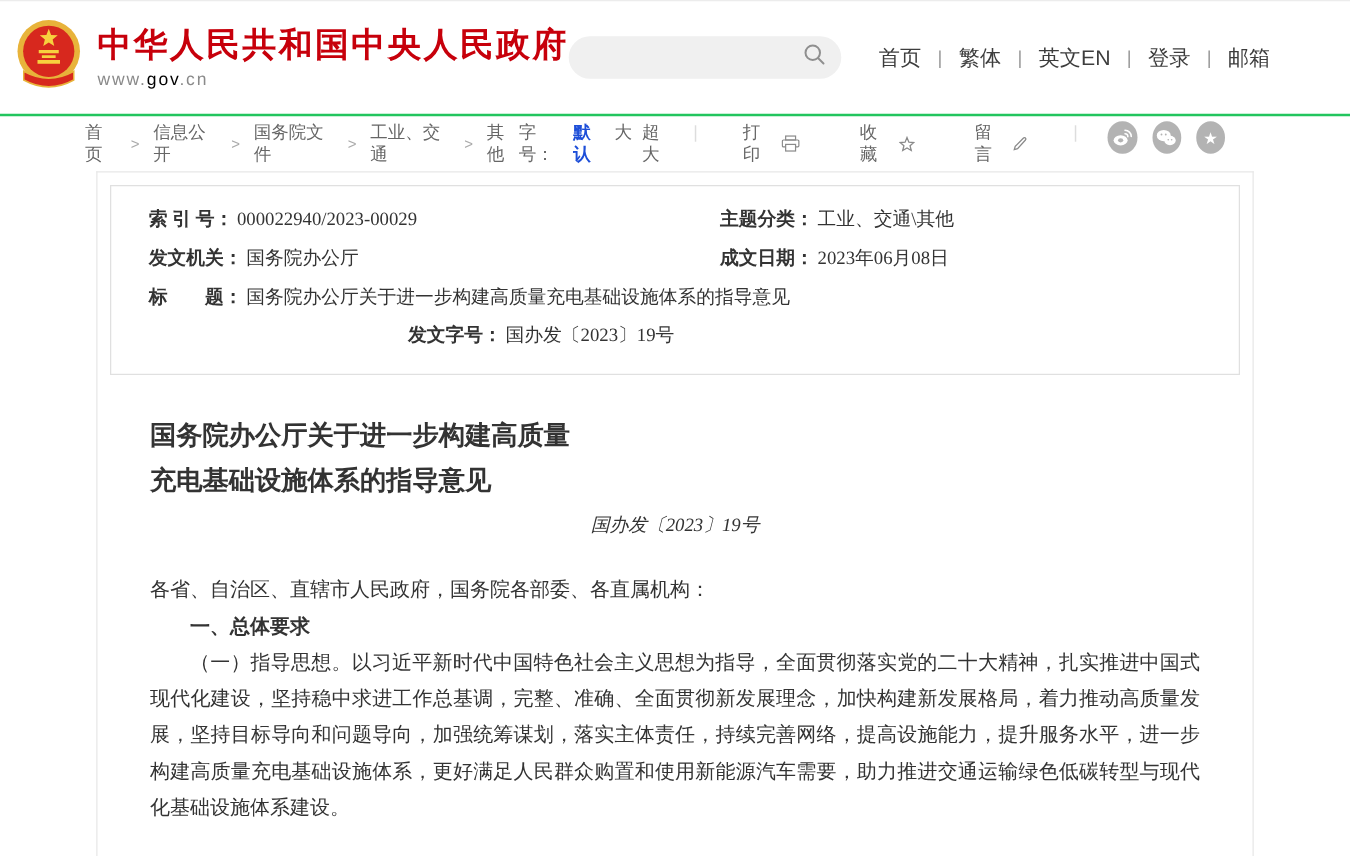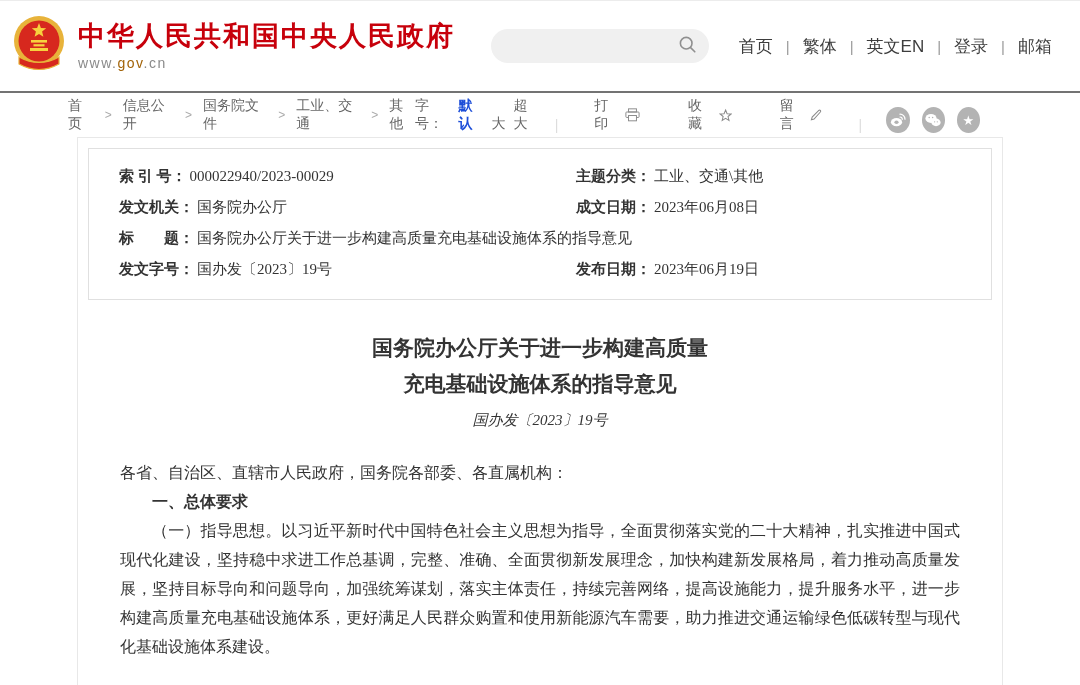--- a/index.html
+++ b/index.html
@@ -3,47 +3,47 @@
 <meta charset="utf-8">
 <style>
   * { box-sizing: border-box; }
   html, body { margin:0; padding:0; }
   body {
     width:1080px; height:685px; overflow:hidden; background:#fff;
     font-family:"Liberation Sans","DejaVu Sans",sans-serif; color:#333;
   }
   
   .header {
-    height:93px; border-top:1px solid #ececec; border-bottom:2px solid #737373;
-    display:flex; align-items:center; justify-content:space-between;
+    height:93px; border-top:1px solid #ececec; border-bottom:2px solid #22c55e;
+    display:flex; align-items:center; justify-content:flex-start;
     padding:0 28px 0 12px;
   }
   .brand { display:flex; align-items:center; }
   .emblem { margin-right:12px; flex:0 0 auto; }
   .site-title { font-size:27px; font-weight:bold; color:#c7000b; letter-spacing:2px; line-height:30px; }
   .site-url { font-size:14px; color:#8a8a8a; letter-spacing:1.5px; margin-top:4px; }
-  .site-url .gov { color:#a16207; }
+  .site-url .gov { color:#000000; }
   .header-right { display:flex; align-items:center; }
   .search {
     width:218px; height:34px; background:#f0f0f0; border-radius:17px;
     display:flex; align-items:center; padding:0 12px 0 16px; margin-right:30px;
   }
   .search input { flex:1; min-width:0; border:none; background:transparent; outline:none; font-size:14px; color:#333; }
   .top-nav { display:flex; align-items:center; font-size:17px; color:#3d3d3d; white-space:nowrap; }
   .top-nav .nav-link { color:#3d3d3d; text-decoration:none; cursor:pointer; }
   .nav-sep { color:#9a9a9a; margin:0 13px; font-size:15px; }
   
   .crumb-row {
     height:44px; display:flex; align-items:center; justify-content:space-between;
     padding:0 100px 0 68px; font-size:14px; color:#666;
   }
   .crumbs { display:flex; align-items:center; }
   .crumb-link { color:#666; cursor:pointer; }
   .crumb-sep { color:#aaa; margin:0 11px; font-size:12px; }
-  .tools { display:flex; align-items:flex-end; color:#666; }
+  .tools { display:flex; align-items:flex-start; color:#666; }
   .fs-label { margin-right:2px; }
   .fs-opt { margin:0 4px; cursor:pointer; color:#666; }
   .fs-default { color:#1d4ed8; font-weight:bold; }
   .tool-sep { color:#ddd; margin:0 12px; }
   .tool-btn { display:inline-flex; align-items:center; cursor:pointer; margin:0 24px; color:#666; }
   .tool-btn svg { margin-left:6px; }
   .share-circle {
     width:26px; height:26px; border-radius:50%; background:#b3b3b3;
     display:inline-flex; align-items:center; justify-content:center;
     margin-left:12px; cursor:pointer; color:#fff; font-size:13px; line-height:1;
@@ -56,21 +56,21 @@
     font-family:"Liberation Serif","DejaVu Serif",serif; color:#333;
   }
   .meta-box { border:1px solid #e0e0e0; margin:0 -32px; padding:12px 0 14px; font-size:15px; }
   .meta-row { display:flex; line-height:31px;justify-content:center; }
   .meta-cell { display:flex; }
   .meta-left { width:54%; padding-left:30px; }
   .meta-right { flex:1; }
   .meta-full { width:100%; padding-left:30px; }
   .meta-label { font-weight:bold; white-space:pre; }
   .meta-value { margin-left:3px; }
-  .doc-title { text-align:center; font-size:21px; font-weight:bold; line-height:36px; margin-top:30px; }
+  .doc-title { text-align:left; font-size:21px; font-weight:bold; line-height:36px; margin-top:30px; }
   .doc-number { text-align:center; font-size:15px; font-style:italic; margin-top:9px; }
   .doc-body { margin-top:28px; font-size:16px; line-height:29px; text-align:justify; }
   .doc-body p { margin:0; }
   .indent { text-indent:2em; }
   .doc-heading { font-weight:bold; text-indent:2em; line-height:29px; margin:0; }
   .lead-kai { }
 </style>
 </head>
 <body>
 
@@ -204,24 +204,20 @@
       <div class="meta-cell meta-full">
         <span class="meta-label">标　　题：</span>
         <span class="meta-value">国务院办公厅关于进一步构建高质量充电基础设施体系的指导意见</span>
       </div>
     </div>
     <div class="meta-row">
       <div class="meta-cell meta-left">
         <span class="meta-label">发文字号：</span>
         <span class="meta-value">国办发〔2023〕19号</span>
       </div>
-      <div class="meta-cell meta-right">
-        <span class="meta-label">发布日期：</span>
-        <span class="meta-value">2023年06月19日</span>
-      </div>
     </div>
   </div>
 
   <div class="doc-title">
     <div>国务院办公厅关于进一步构建高质量</div>
     <div>充电基础设施体系的指导意见</div>
   </div>
   <div class="doc-number">国办发〔2023〕19号</div>
 
   <div class="doc-body">

